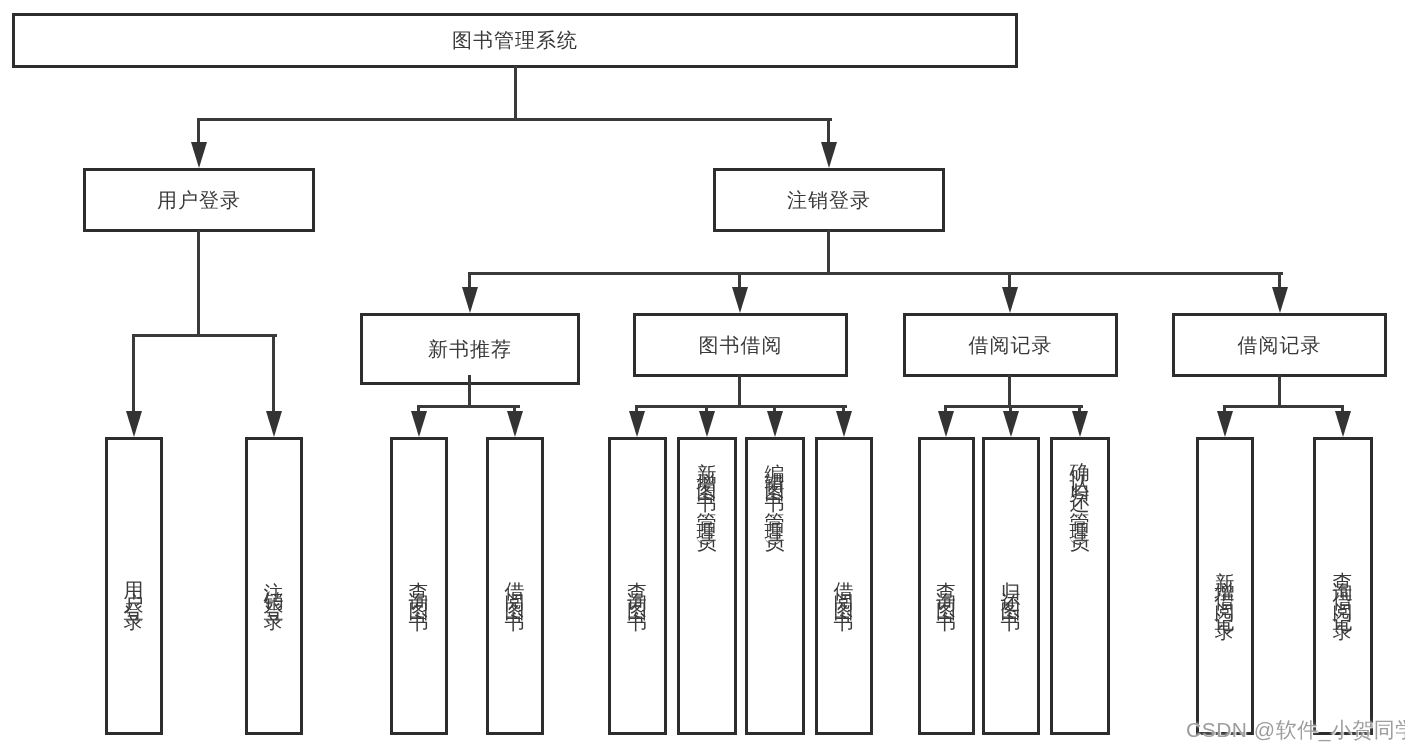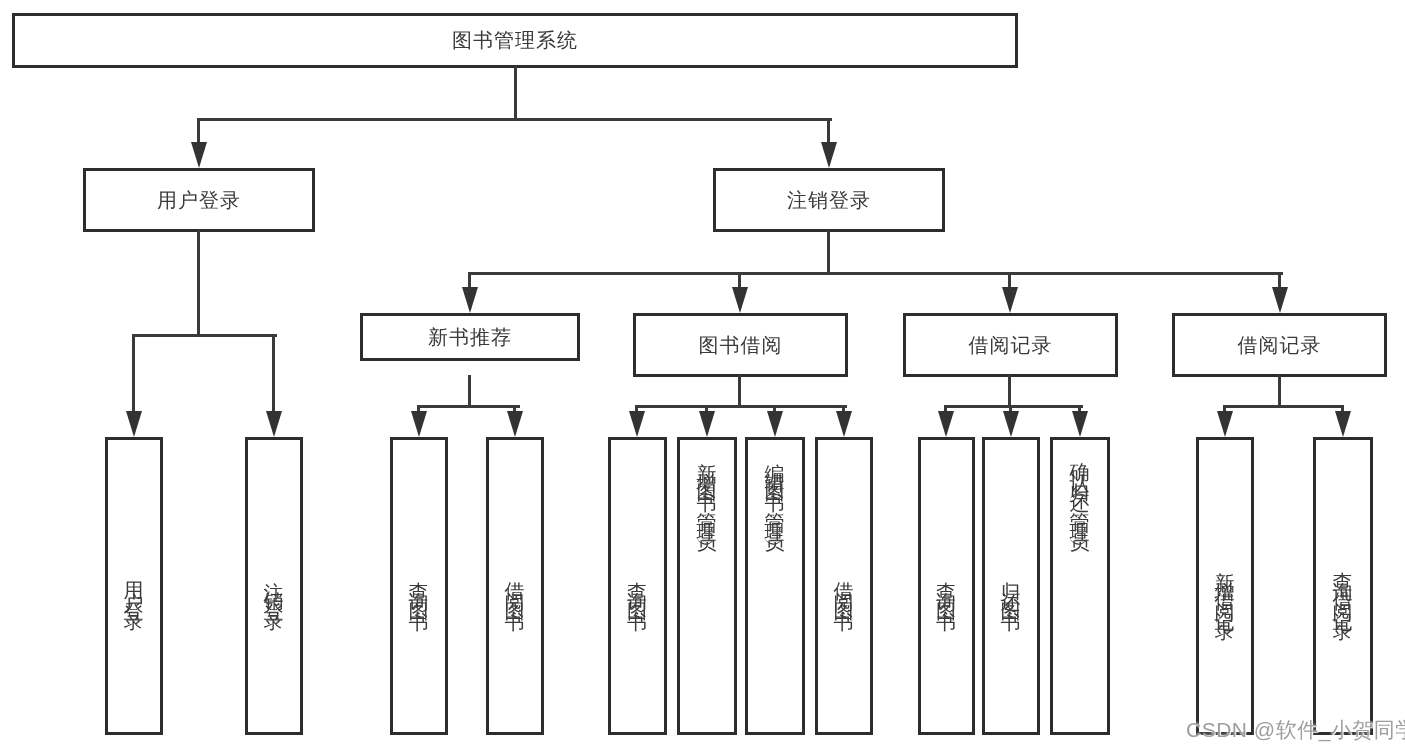--- a/index.html
+++ b/index.html
@@ -9,21 +9,21 @@
   }
   
   .hbox{
     position:absolute;background:#fff;border:3px solid #2d2d2d;box-sizing:border-box;
     display:flex;align-items:center;justify-content:center;
     font-size:20px;letter-spacing:1px;color:#3a3a3a;
   }
   #bx-root   {left:12px;  top:13px;  width:1006px;height:55px;}
   #bx-login  {left:83px;  top:168px; width:232px; height:64px;}
   #bx-mgmt   {left:713px; top:168px; width:232px; height:64px;}
-  #bx-new    {left:360px; top:313px; width:220px; height:48px;}
+  #bx-new    {left:360px; top:313px; width:220px; height:72px;}
   #bx-borrow {left:633px; top:313px; width:215px; height:64px;text-align:right;}
   #bx-current{left:903px; top:313px; width:215px; height:64px;}
   #bx-records{left:1172px;top:313px; width:215px; height:64px;}
 
   .leaf{
     position:absolute;top:437px;height:298px;width:58px;
     background:#fff;border:3px solid #2d2d2d;box-sizing:border-box;
     display:flex;align-items:center;justify-content:center;
   }
   .leaf>span{

